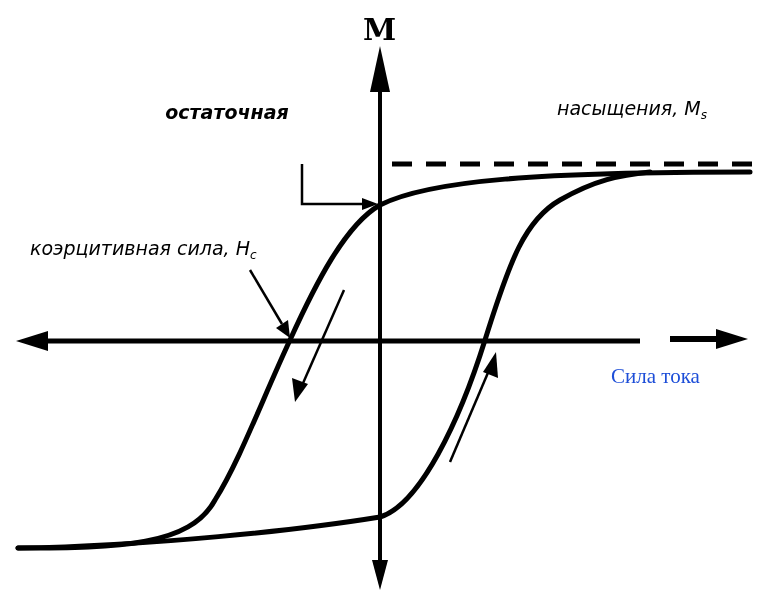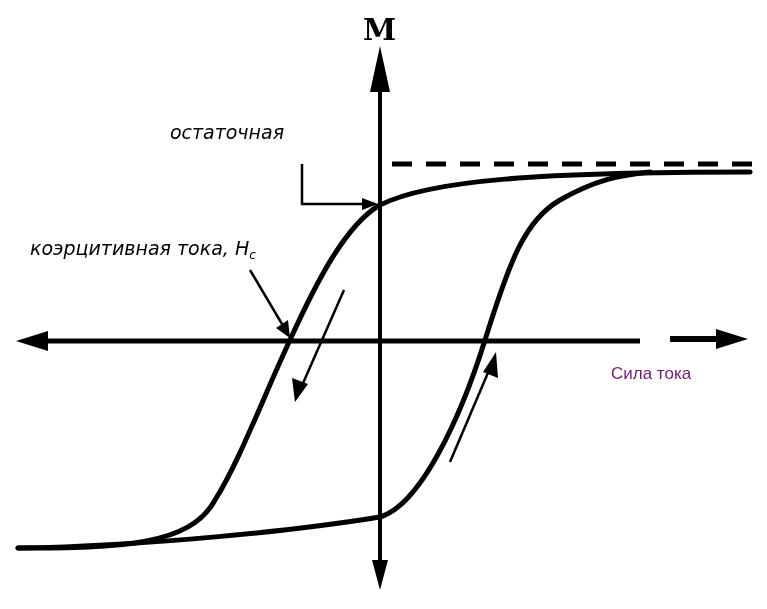--- a/index.html
+++ b/index.html
@@ -18,23 +18,23 @@
     .axis-m {
       position: absolute;
       font-family: "DejaVu Serif", serif;
       font-weight: bold;
       font-size: 30px;
       color: #000;
       left: 363px; top: 12px;
     }
     .axis-h {
       position: absolute;
-      font-family: Liberation Sans, sans-serif;
-      font-size: 17px;
-      color: #701a75;
+      font-family: Liberation Serif, serif;
+      font-size: 21px;
+      color: #1d4ed8;
       left: 611px; top: 364px;
     }
     .center { text-align: center; }
   </style>
 </head>
 <body>
 
 <svg id="diagram" width="767" height="609" viewBox="0 0 767 609" xmlns="http://www.w3.org/2000/svg">
 
   <g>
@@ -73,22 +73,23 @@
 
   <g>
     <line x1="250" y1="270" x2="282" y2="324" stroke="#000" stroke-width="2.5"></line>
     <polygon points="290,338 276,328 288,320" fill="#000"></polygon>
   </g>
 </svg>
 
 <div class="axis-m">M</div>
 <div class="axis-h">Сила тока</div>
 
-<div class="label center" style="left:92px; top:120px; width:270px;">
+<div class="label center" style="left:92px; top:100px; width:270px;font-weight:bold;">
   <div>остаточная</div>
 </div>
 
 <div class="label center" style="left:532px; top:96px; width:200px;">
+  <div><span>насыщения, M</span><sub>s</sub></div>
 </div>
 
 <div class="label" style="left:30px; top:236px;">
-  <span>коэрцитивная тока, H</span><sub>c</sub>
+  <span>коэрцитивная сила, H</span><sub>c</sub>
 </div>
 
 </body></html>

